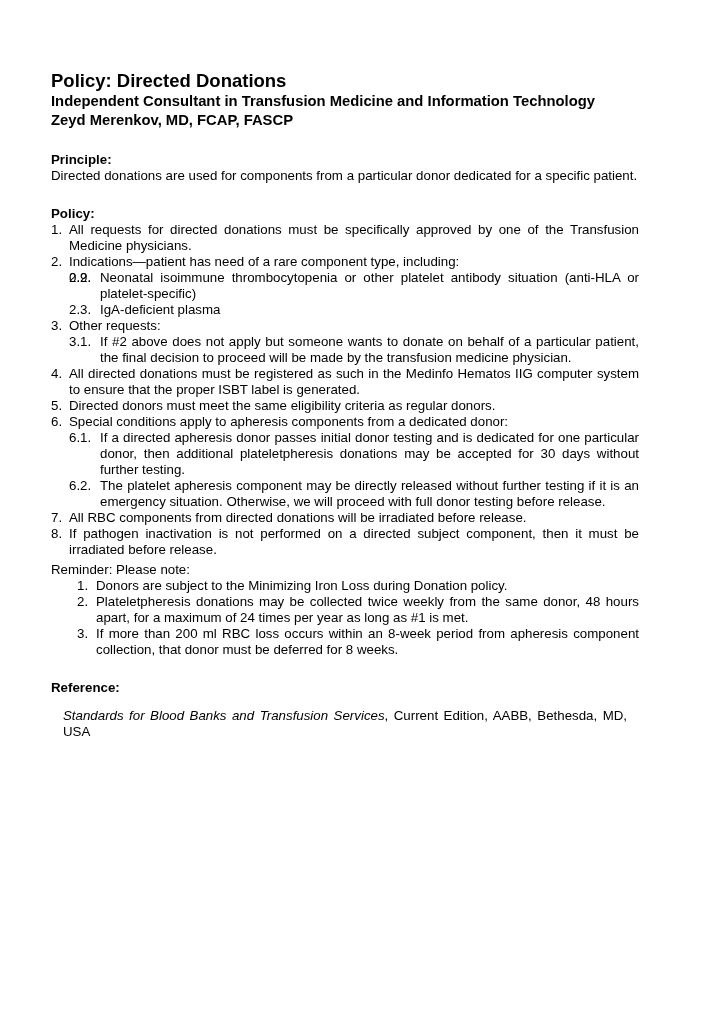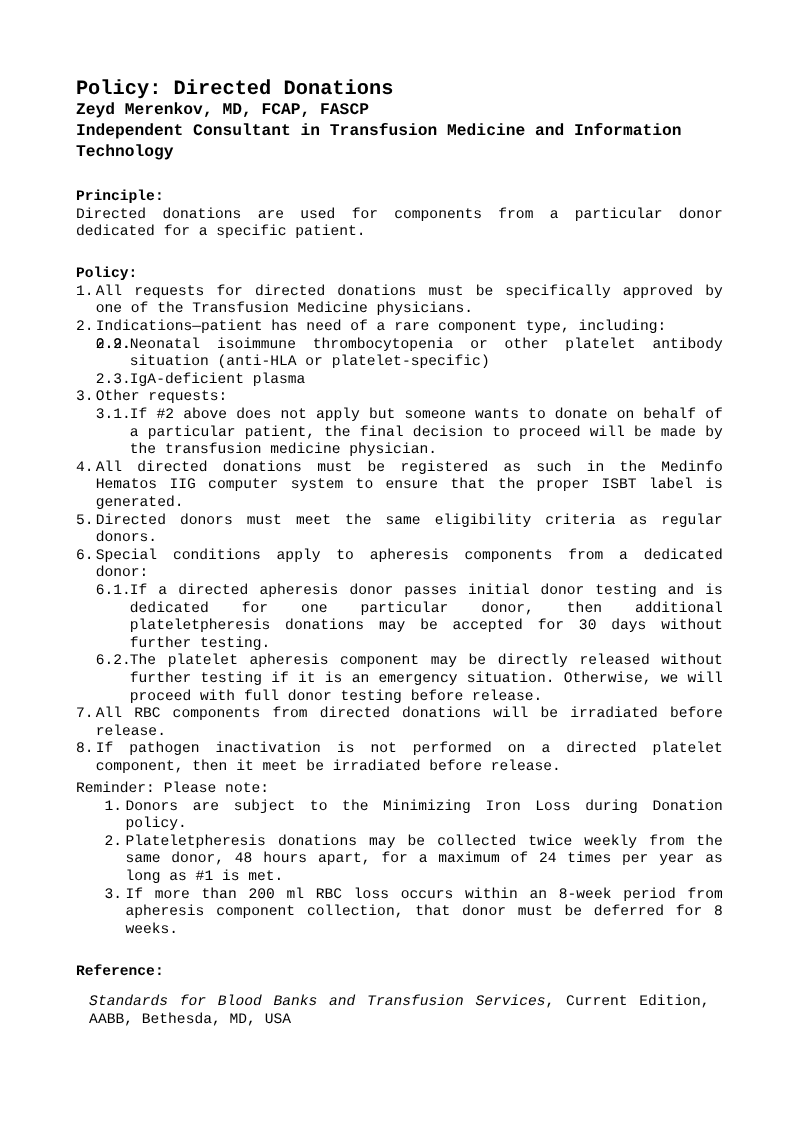--- a/index.html
+++ b/index.html
@@ -1,59 +1,59 @@
 <!DOCTYPE html>
 <html><head>
 <meta charset="utf-8">
 <style>
   html, body { margin: 0; padding: 0; background: #ffffff; }
   body { width: 724px; height: 1024px; position: relative; overflow: hidden;
          font-family: "Liberation Sans", sans-serif; color: #000; }
-  .page { position: absolute; left: 69px; top: 70px; width: 588px; font-family: Liberation Mono, monospace; }
+  .page { position: absolute; left: 51px; top: 70px; width: 588px; }
   .title { font-weight: bold; font-size: 18.5px; line-height: 22px; margin: 0; }
   .subtitle { font-weight: bold; font-size: 14.8px; line-height: 19px; margin: 0; }
   .section-head { font-weight: bold; font-size: 13.3px; line-height: 16px; margin: 22px 0 0 0; }
   .para { font-size: 13.3px; line-height: 16px; text-align: justify; margin: 0; }
   .list { list-style: none; margin: 0; padding: 0; font-size: 13.3px; line-height: 16px; }
   .li { position: relative; padding-left: 18px; text-align: justify; }
   .li > .num { position: absolute; left: 0; top: 0; }
   .sub { position: relative; padding-left: 49px; text-align: justify; }
   .sub > .num { position: absolute; left: 18px; top: 0; }
   .rem { position: relative; padding-left: 45px; text-align: justify; }
   .rem > .num { position: absolute; left: 26px; top: 0; }
   .ref-line { font-size: 13.3px; line-height: 16px; text-align: justify; margin: 12px; }
   .ref-line i { font-style: italic; }
 </style>
 </head>
 <body>
 
 <div class="page">
   <h1 class="title">Policy:  Directed Donations</h1>
+  <div class="subtitle">Independent Consultant in Transfusion Medicine and Information Technology</div>
   <div class="subtitle">Zeyd Merenkov, MD, FCAP, FASCP</div>
-  <div class="subtitle">Independent Consultant in Transfusion Medicine and Information Technology</div>
 
   <div class="section-head" style="margin-top:22px">Principle:</div>
   <p class="para">Directed donations are used for components from a particular donor dedicated for a specific patient.</p>
 
   <div class="section-head">Policy:</div>
   <div class="list" id="policy-list">
       <div class="li"><span class="num">1.</span><span>All requests for directed donations must be specifically approved by one of the Transfusion Medicine physicians.</span></div>
       <div class="li"><span class="num">2.</span><span>Indications—patient has need of a rare component type, including:</span></div>
       <div class="sub"><span class="num">0.9.</span></div>
       <div class="sub"><span class="num">2.2.</span><span>Neonatal isoimmune thrombocytopenia or other platelet antibody situation (anti-HLA or platelet-specific)</span></div>
       <div class="sub"><span class="num">2.3.</span><span>IgA-deficient plasma</span></div>
       <div class="li"><span class="num">3.</span><span>Other requests:</span></div>
       <div class="sub"><span class="num">3.1.</span><span>If #2 above does not apply but someone wants to donate on behalf of a particular patient, the final decision to proceed will be made by the transfusion medicine physician.</span></div>
       <div class="li"><span class="num">4.</span><span>All directed donations must be registered as such in the Medinfo Hematos IIG computer system to ensure that the proper ISBT label is generated.</span></div>
       <div class="li"><span class="num">5.</span><span>Directed donors must meet the same eligibility criteria as regular donors.</span></div>
       <div class="li"><span class="num">6.</span><span>Special conditions apply to apheresis components from a dedicated donor:</span></div>
       <div class="sub"><span class="num">6.1.</span><span>If a directed apheresis donor passes initial donor testing and is dedicated for one particular donor, then additional plateletpheresis donations may be accepted for 30 days without further testing.</span></div>
       <div class="sub"><span class="num">6.2.</span><span>The platelet apheresis component may be directly released without further testing if it is an emergency situation.  Otherwise, we will proceed with full donor testing before release.</span></div>
       <div class="li"><span class="num">7.</span><span>All RBC components from directed donations will be irradiated before release.</span></div>
-      <div class="li"><span class="num">8.</span><span>If pathogen inactivation is not performed on a directed platelet component, then it meet be irradiated before release.</span></div>
+      <div class="li"><span class="num">8.</span><span>If pathogen inactivation is not performed on a directed subject component, then it must be irradiated before release.</span></div>
     </div>
 
   <div class="para" style="margin-top:4px">Reminder:  Please note:</div>
   <div class="list" id="reminder-list">
       <div class="rem"><span class="num">1.</span><span>Donors are subject to the Minimizing Iron Loss during Donation policy.</span></div>
       <div class="rem"><span class="num">2.</span><span>Plateletpheresis donations may be collected twice weekly from the same donor, 48 hours apart, for a maximum of 24 times per year as long as #1 is met.</span></div>
       <div class="rem"><span class="num">3.</span><span>If more than 200 ml RBC loss occurs within an 8-week period from apheresis component collection, that donor must be deferred for 8 weeks.</span></div>
     </div>
 
   <div class="section-head">Reference:</div>

